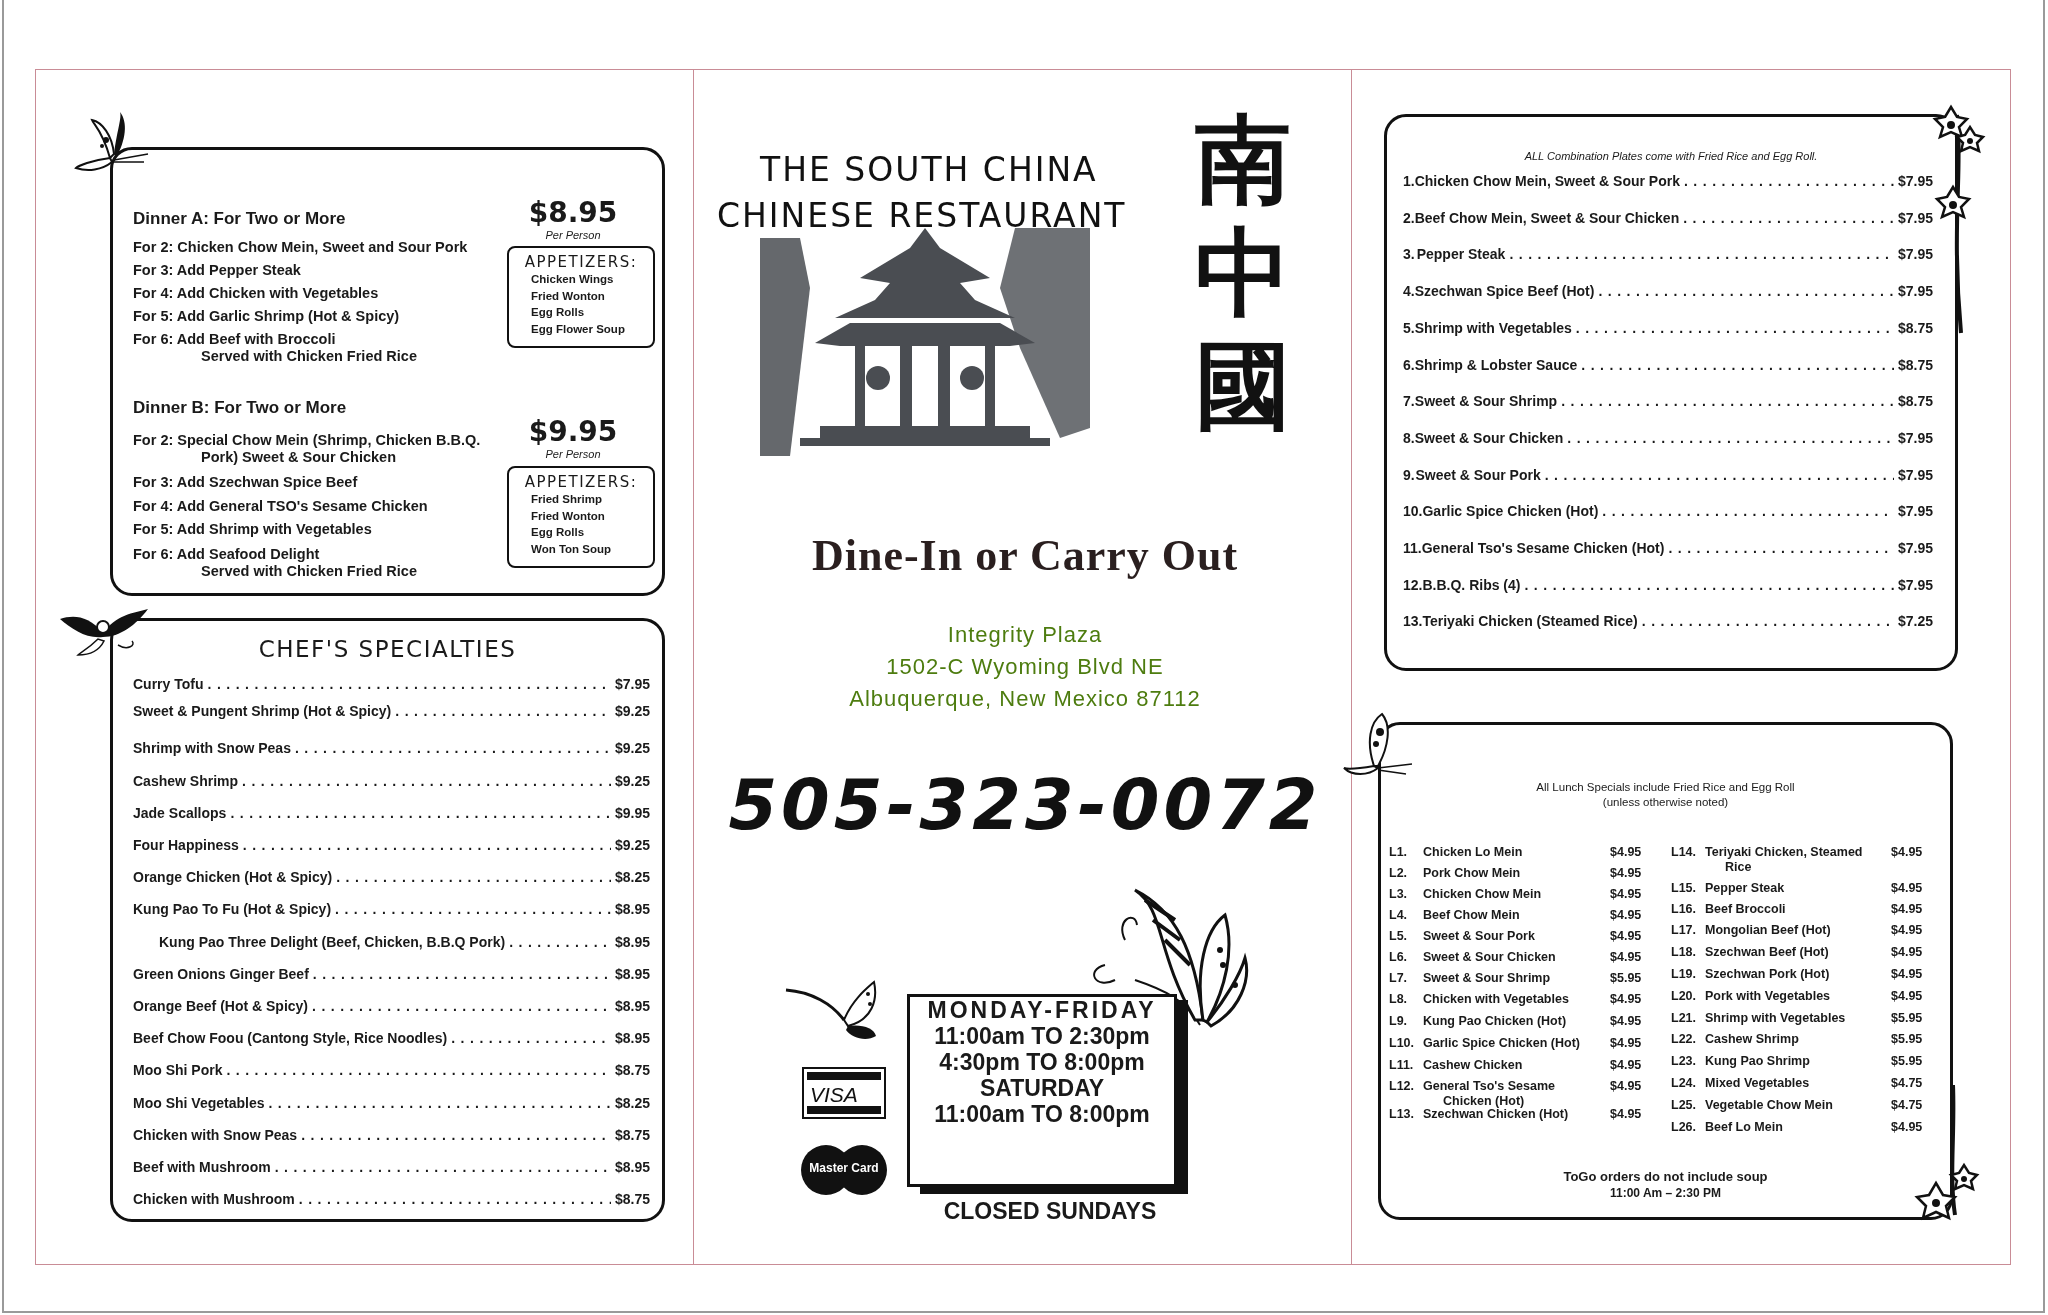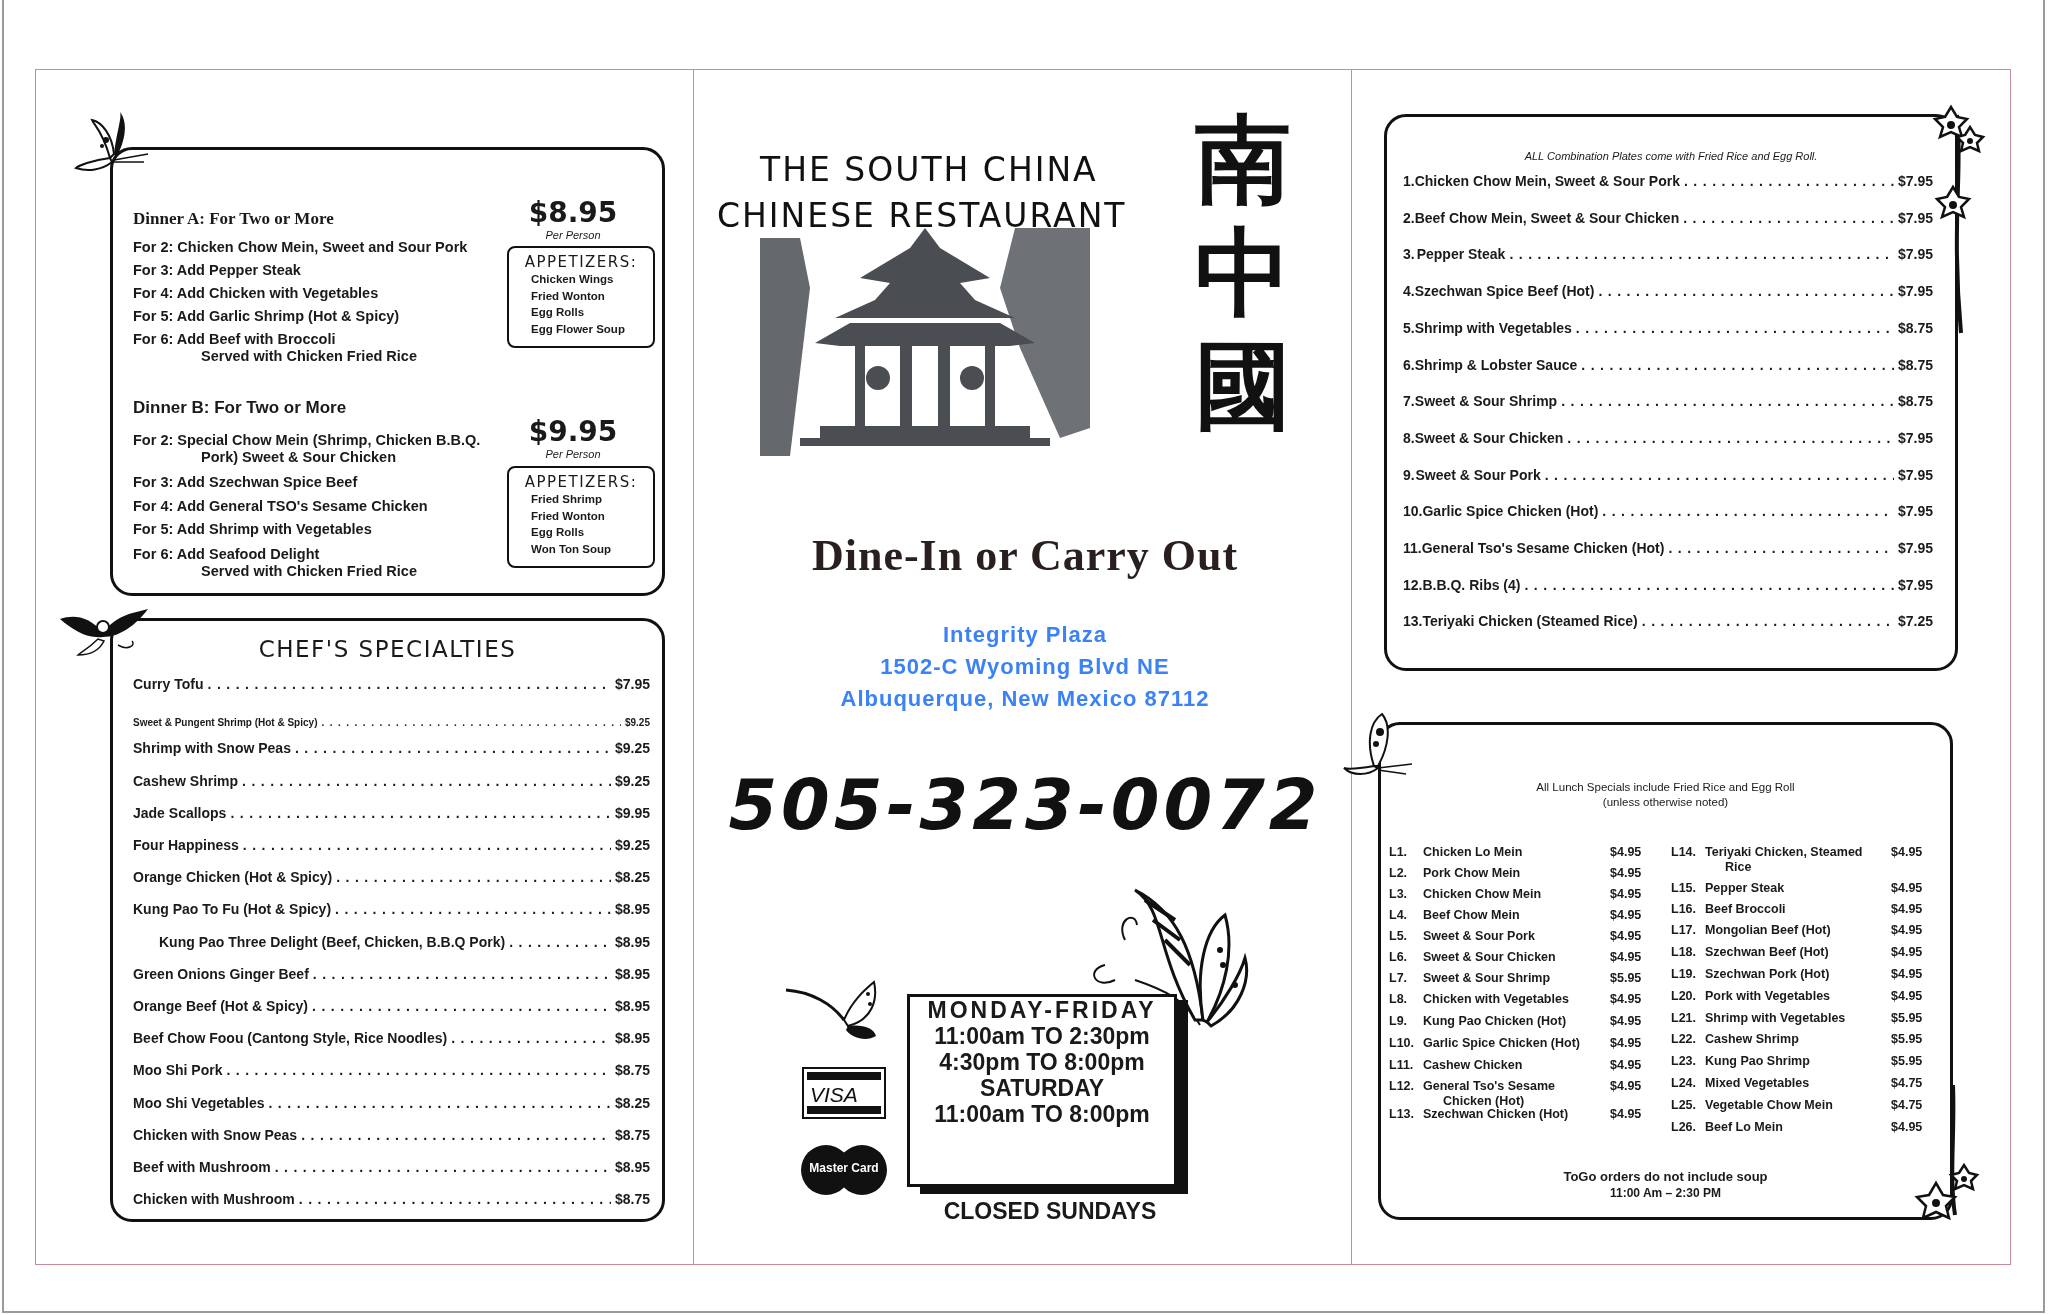--- a/index.html
+++ b/index.html
@@ -30,21 +30,21 @@
   .row .name { flex: 0 0 auto; }
   .row .dots { flex: 1 1 auto; overflow: hidden; margin: 0 4px; letter-spacing: 5.5px; font-weight: bold; }
   .row .dots::before { content: "........................................................................................................................"; }
   .row .price { flex: 0 0 auto; }
 
   
   .logo-title { position: absolute; font-family: "DejaVu Sans", sans-serif; font-size: 33px; letter-spacing: 2px; white-space: nowrap; color: #111; }
   .pagoda { position: absolute; left: 760px; top: 228px; width: 330px; height: 228px; }
   .chinese-char { position: absolute; left: 1195px; font-family: "DejaVu Serif", serif; font-size: 96px; font-weight: bold; color: #111; line-height: 1; }
   .tagline { position: absolute; left: 700px; width: 650px; text-align: center; font-family: "Liberation Serif", serif; font-weight: bold; font-size: 44px; letter-spacing: 1px; color: #2a1f1f; }
-  .addr { position: absolute; left: 700px; width: 650px; text-align: center; font-weight: bold; font-size: 22px; letter-spacing: 1px; color: #3b82f6; }
+  .addr { position: absolute; left: 700px; width: 650px; text-align: center; font-weight: normal; font-size: 22px; letter-spacing: 1px; color: #4d7c0f; }
   .phone { position: absolute; left: 700px; width: 650px; text-align: center; font-family: "DejaVu Sans", sans-serif; font-weight: bold; font-style: italic; font-size: 70px; letter-spacing: 4px; color: #111; }
 
   .hours-shadow { position: absolute; left: 920px; top: 1000px; width: 268px; height: 194px; background: #111; }
   .hours-box { position: absolute; left: 907px; top: 994px; width: 270px; height: 193px; border: 3px solid #111; background: #fff; text-align: center; }
   .open-word { font-family: "Liberation Serif", serif; font-weight: bold; font-size: 48px; line-height: 44px; margin-top: 6px; letter-spacing: 3px; }
   .hours-line { font-weight: bold; font-size: 23px; line-height: 26px; }
   .hours-line.spaced { letter-spacing: 3px; }
   .closed { position: absolute; left: 900px; width: 300px; top: 1198px; text-align: center; font-weight: bold; font-size: 23px; }
 
   .visa { position: absolute; left: 802px; top: 1067px; width: 84px; height: 52px; border: 2px solid #111; background: #fff; text-align: center; }
@@ -66,21 +66,21 @@
 </head>
 <body>
 
 <div class="page-edge"></div>
 <div class="frame"></div>
 <div class="fold" style="left:693px"></div>
 <div class="fold" style="left:1351px"></div>
 
 <section class="panel-box" style="left:110px; top:147px; width:555px; height:449px;">
 
-  <div class="dinner-head" style="top:59px;font-family:Liberation Serif, serif;">Dinner A:  For Two or More</div>
+  <div class="dinner-head" style="top:59px;">Dinner A:  For Two or More</div>
   <div class="price-big" style="left:400px; top:46px;">$8.95</div>
   <div class="per-person" style="left:400px; top:79px;">Per Person</div>
 
   <div class="dinner-line" style="top:89px;">For 2:  Chicken Chow Mein, Sweet and Sour Pork</div>
   <div class="dinner-line" style="top:112px;">For 3:  Add Pepper Steak</div>
   <div class="dinner-line" style="top:135px;">For 4:  Add Chicken with Vegetables</div>
   <div class="dinner-line" style="top:158px;">For 5:  Add Garlic Shrimp (Hot &amp; Spicy)</div>
   <div class="dinner-line" style="top:181px;">For 6:  Add Beef with Broccoli</div>
   <div class="dinner-line" style="top:198px; left:88px;">Served with Chicken Fried Rice</div>
 
@@ -123,21 +123,21 @@
 </svg>
 
 <section class="panel-box" style="left:110px; top:618px; width:555px; height:604px;">
   <div class="box-title comic" style="top:15px;">CHEF'S   SPECIALTIES</div>
   <div id="chef-rows">
       <div class="row" style="left: 20px; right: 12px; top: 55px; font-size: 14px;">
         <span class="name">Curry Tofu</span>
         <span class="dots"></span>
         <span class="price">$7.95</span>
       </div>
-      <div class="row" style="left: 20px; right: 12px; top: 96px; font-size: 10px;">
+      <div class="row" style="left: 20px; right: 12px; top: 82px; font-size: 14px;">
         <span class="name">Sweet &amp; Pungent  Shrimp (Hot &amp; Spicy)</span>
         <span class="dots"></span>
         <span class="price">$9.25</span>
       </div>
       <div class="row" style="left: 20px; right: 12px; top: 119.4px; font-size: 14px;">
         <span class="name">Shrimp with Snow Peas</span>
         <span class="dots"></span>
         <span class="price">$9.25</span>
       </div>
       <div class="row" style="left: 20px; right: 12px; top: 151.6px; font-size: 14px;">

